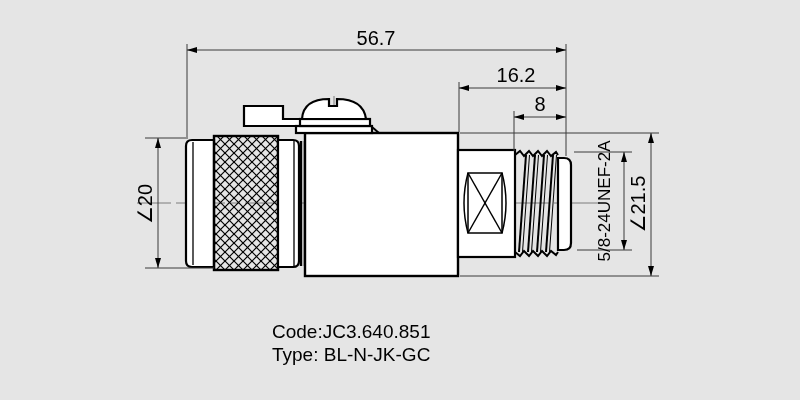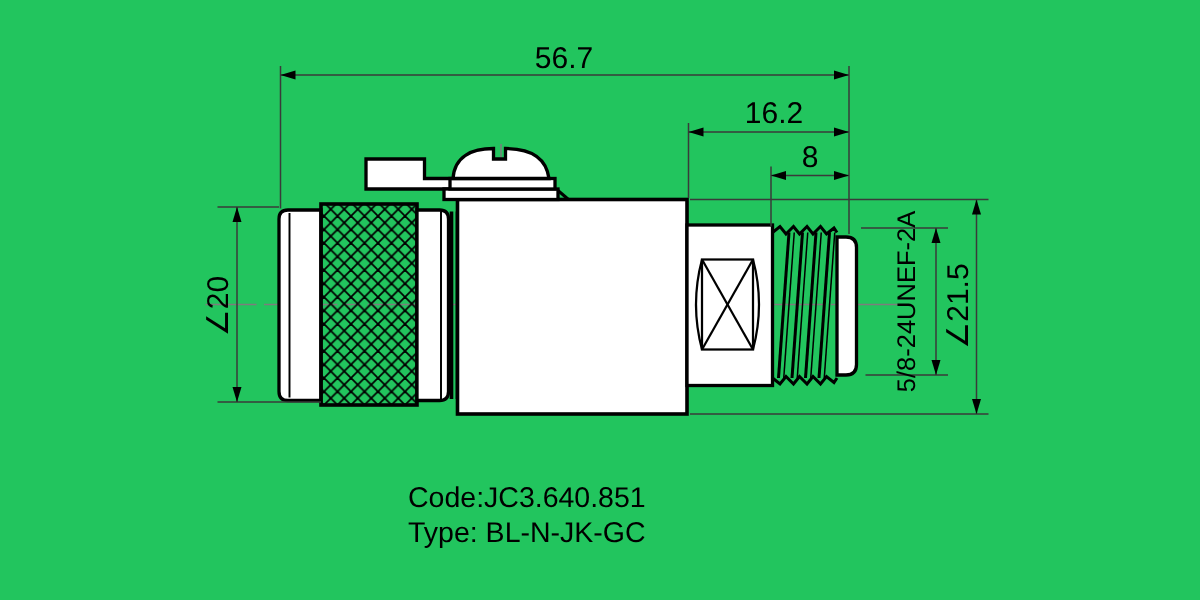--- a/index.html
+++ b/index.html
@@ -1,16 +1,16 @@
 <!DOCTYPE html>
 <html><head>
 <meta charset="utf-8">
 <style>
   html,body{margin:0;padding:0;background:#fff;}
-  .stage{position:relative;width:800px;height:400px;background:#22c55e;overflow:hidden;}
+  .stage{position:relative;width:800px;height:400px;background:#e5e5e5;overflow:hidden;}
   svg text{font-family:"Liberation Sans","DejaVu Sans",sans-serif;fill:#000;}
   .dimtxt{font-size:20px;}
   .threadtxt{font-size:17px;}
   .notetxt{font-size:19px;}
 </style>
 </head>
 <body>
 
 <div class="stage">
 <svg width="800" height="400" viewBox="0 0 800 400">

